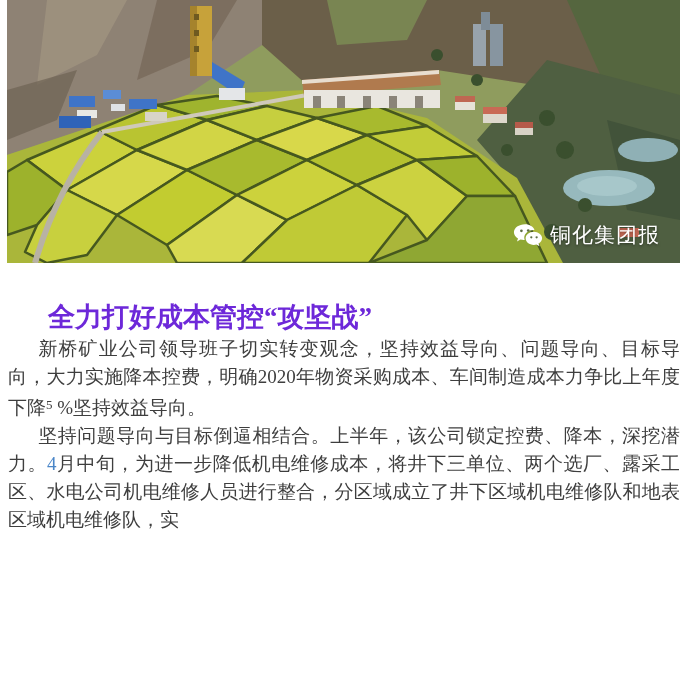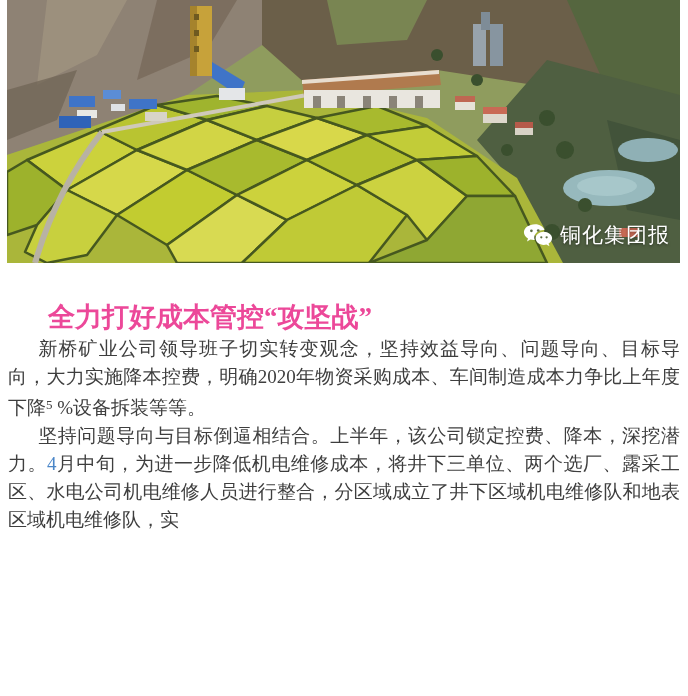--- a/index.html
+++ b/index.html
@@ -6,33 +6,33 @@
   body {
     width:688px; height:696px; overflow:hidden; background:#ffffff;
     font-family:"Liberation Serif","DejaVu Serif",serif;
   }
   .page { width:688px; height:696px; position:relative; }
 
   
   .hero { margin:0 0 0 7px; width:673px; height:263px; position:relative; }
   .hero svg { display:block; }
   .watermark {
-    position:absolute; right:10px; bottom:14px;
+    position:absolute; right:20px; bottom:14px;
     display:flex; align-items:center; gap:7px;
     color:#ffffff; font-size:21px; letter-spacing:1px;
     font-family:"Liberation Sans","DejaVu Sans",sans-serif;
     text-shadow:0 1px 3px rgba(0,0,0,.5);
   }
   .wm-icon { display:inline-flex; }
 
   
   .article { padding:0 8px; color:#3e3e3e; }
   .article h1 {
     margin:36px 0 0 40px; font-size:27px; line-height:36px;
-    font-weight:bold; color:#ec4899;
+    font-weight:bold; color:#6d28d9;
   }
   .article p {
     margin:0; font-size:19px; line-height:28px;
     text-align:justify; text-indent:1.6em; color:#3e3e3e;
   }
   .p1 { margin-top:28px; }
   .article h2 {
     margin:24px 0 0 34px; font-size:19px; line-height:28px;
     font-weight:bold; color:#303034; white-space:pre-wrap;
   }
@@ -158,20 +158,20 @@
           <circle cx="20.6" cy="12.6" r="1" fill="#5d6e45"></circle>
         </svg>
       </span>
       <span>铜化集团报</span>
     </div>
   </figure>
 
   <main class="article">
     <h1>全力打好成本管控“攻坚战”</h1>
 
-    <p class="p1"><span>新桥矿业公司领导班子切实转变观念，坚持效益导向、问题导向、目标导向，大力实施降本控费，明确2020年物资采购成本、车间制造成本力争比上年度下降</span><span class="sup">5</span><span> %设备拆装等等。</span></p>
+    <p class="p1"><span>新桥矿业公司领导班子切实转变观念，坚持效益导向、问题导向、目标导向，大力实施降本控费，明确2020年物资采购成本、车间制造成本力争比上年度下降</span><span class="sup">5</span><span> %坚持效益导向。</span></p>
 
 
 
     <p class="p3"><span>坚持问题导向与目标倒逼相结合。上半年，该公司锁定控费、降本，深挖潜力。</span><span class="num-link">4</span><span>月中旬，为进一步降低机电维修成本，将井下三单位、两个选厂、露采工区、水电公司机电维修人员进行整合，分区域成立了井下区域机电维修队和地表区域机电维修队，实</span></p>
   </main>
 
 </div>
 
 </body></html>

